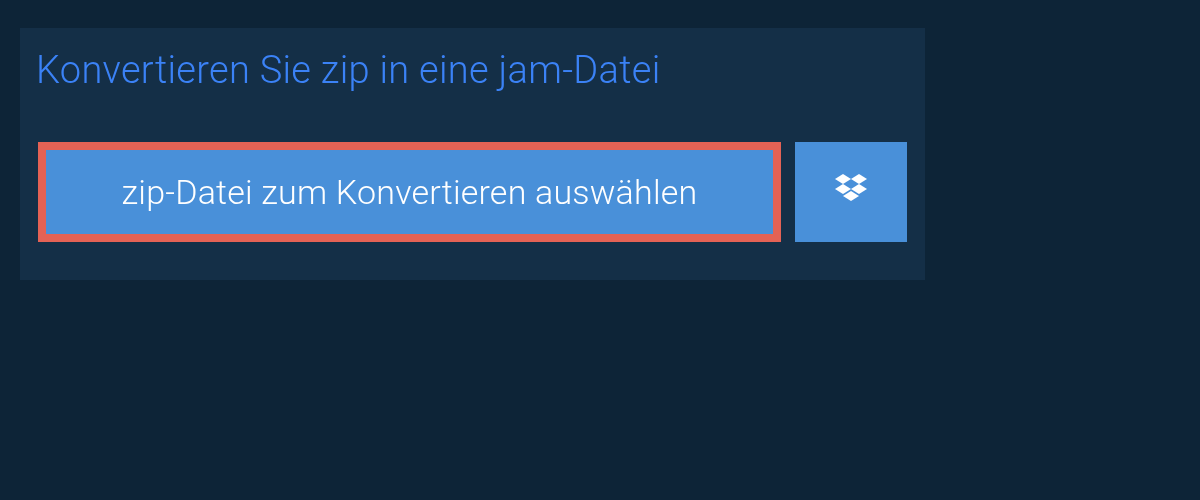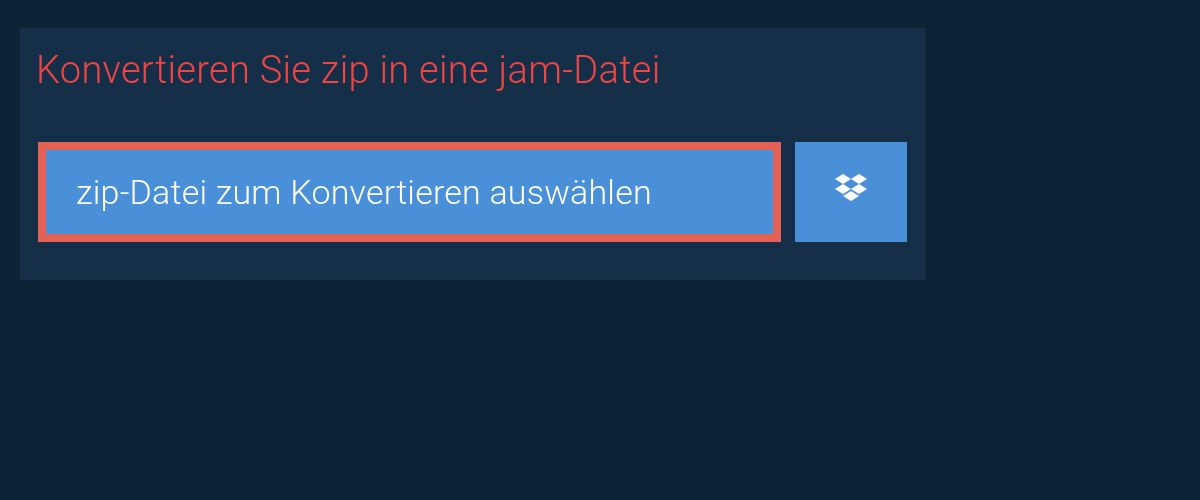--- a/index.html
+++ b/index.html
@@ -20,35 +20,35 @@
       left: 20px;
       width: 905px;
       background: #142f47;
     }
     .title-bar {
       display: inline-block;
       background: #142f47;
       padding: 20px 30px 20px 16px;
       font-size: 38px;
       font-weight: 300;
-      color: #ef4444;
+      color: #3b82f6;
       letter-spacing: 0.3px;
     }
     .body-area {
       padding: 30px 18px 38px 18px;
       display: flex;
       gap: 14px;
       align-items: stretch;
     }
     .select-button {
       flex: 1;
       background: #4990d9;
       border: 8px solid #e46255;
       padding: 22px 30px;
-      text-align: left;
+      text-align: center;
       font-size: 34px;
       font-weight: 300;
       color: #ffffff;
       cursor: pointer;
       letter-spacing: 0.2px;
     }
     .dropbox-button {
       width: 112px;
       background: #4990d9;
       display: flex;

